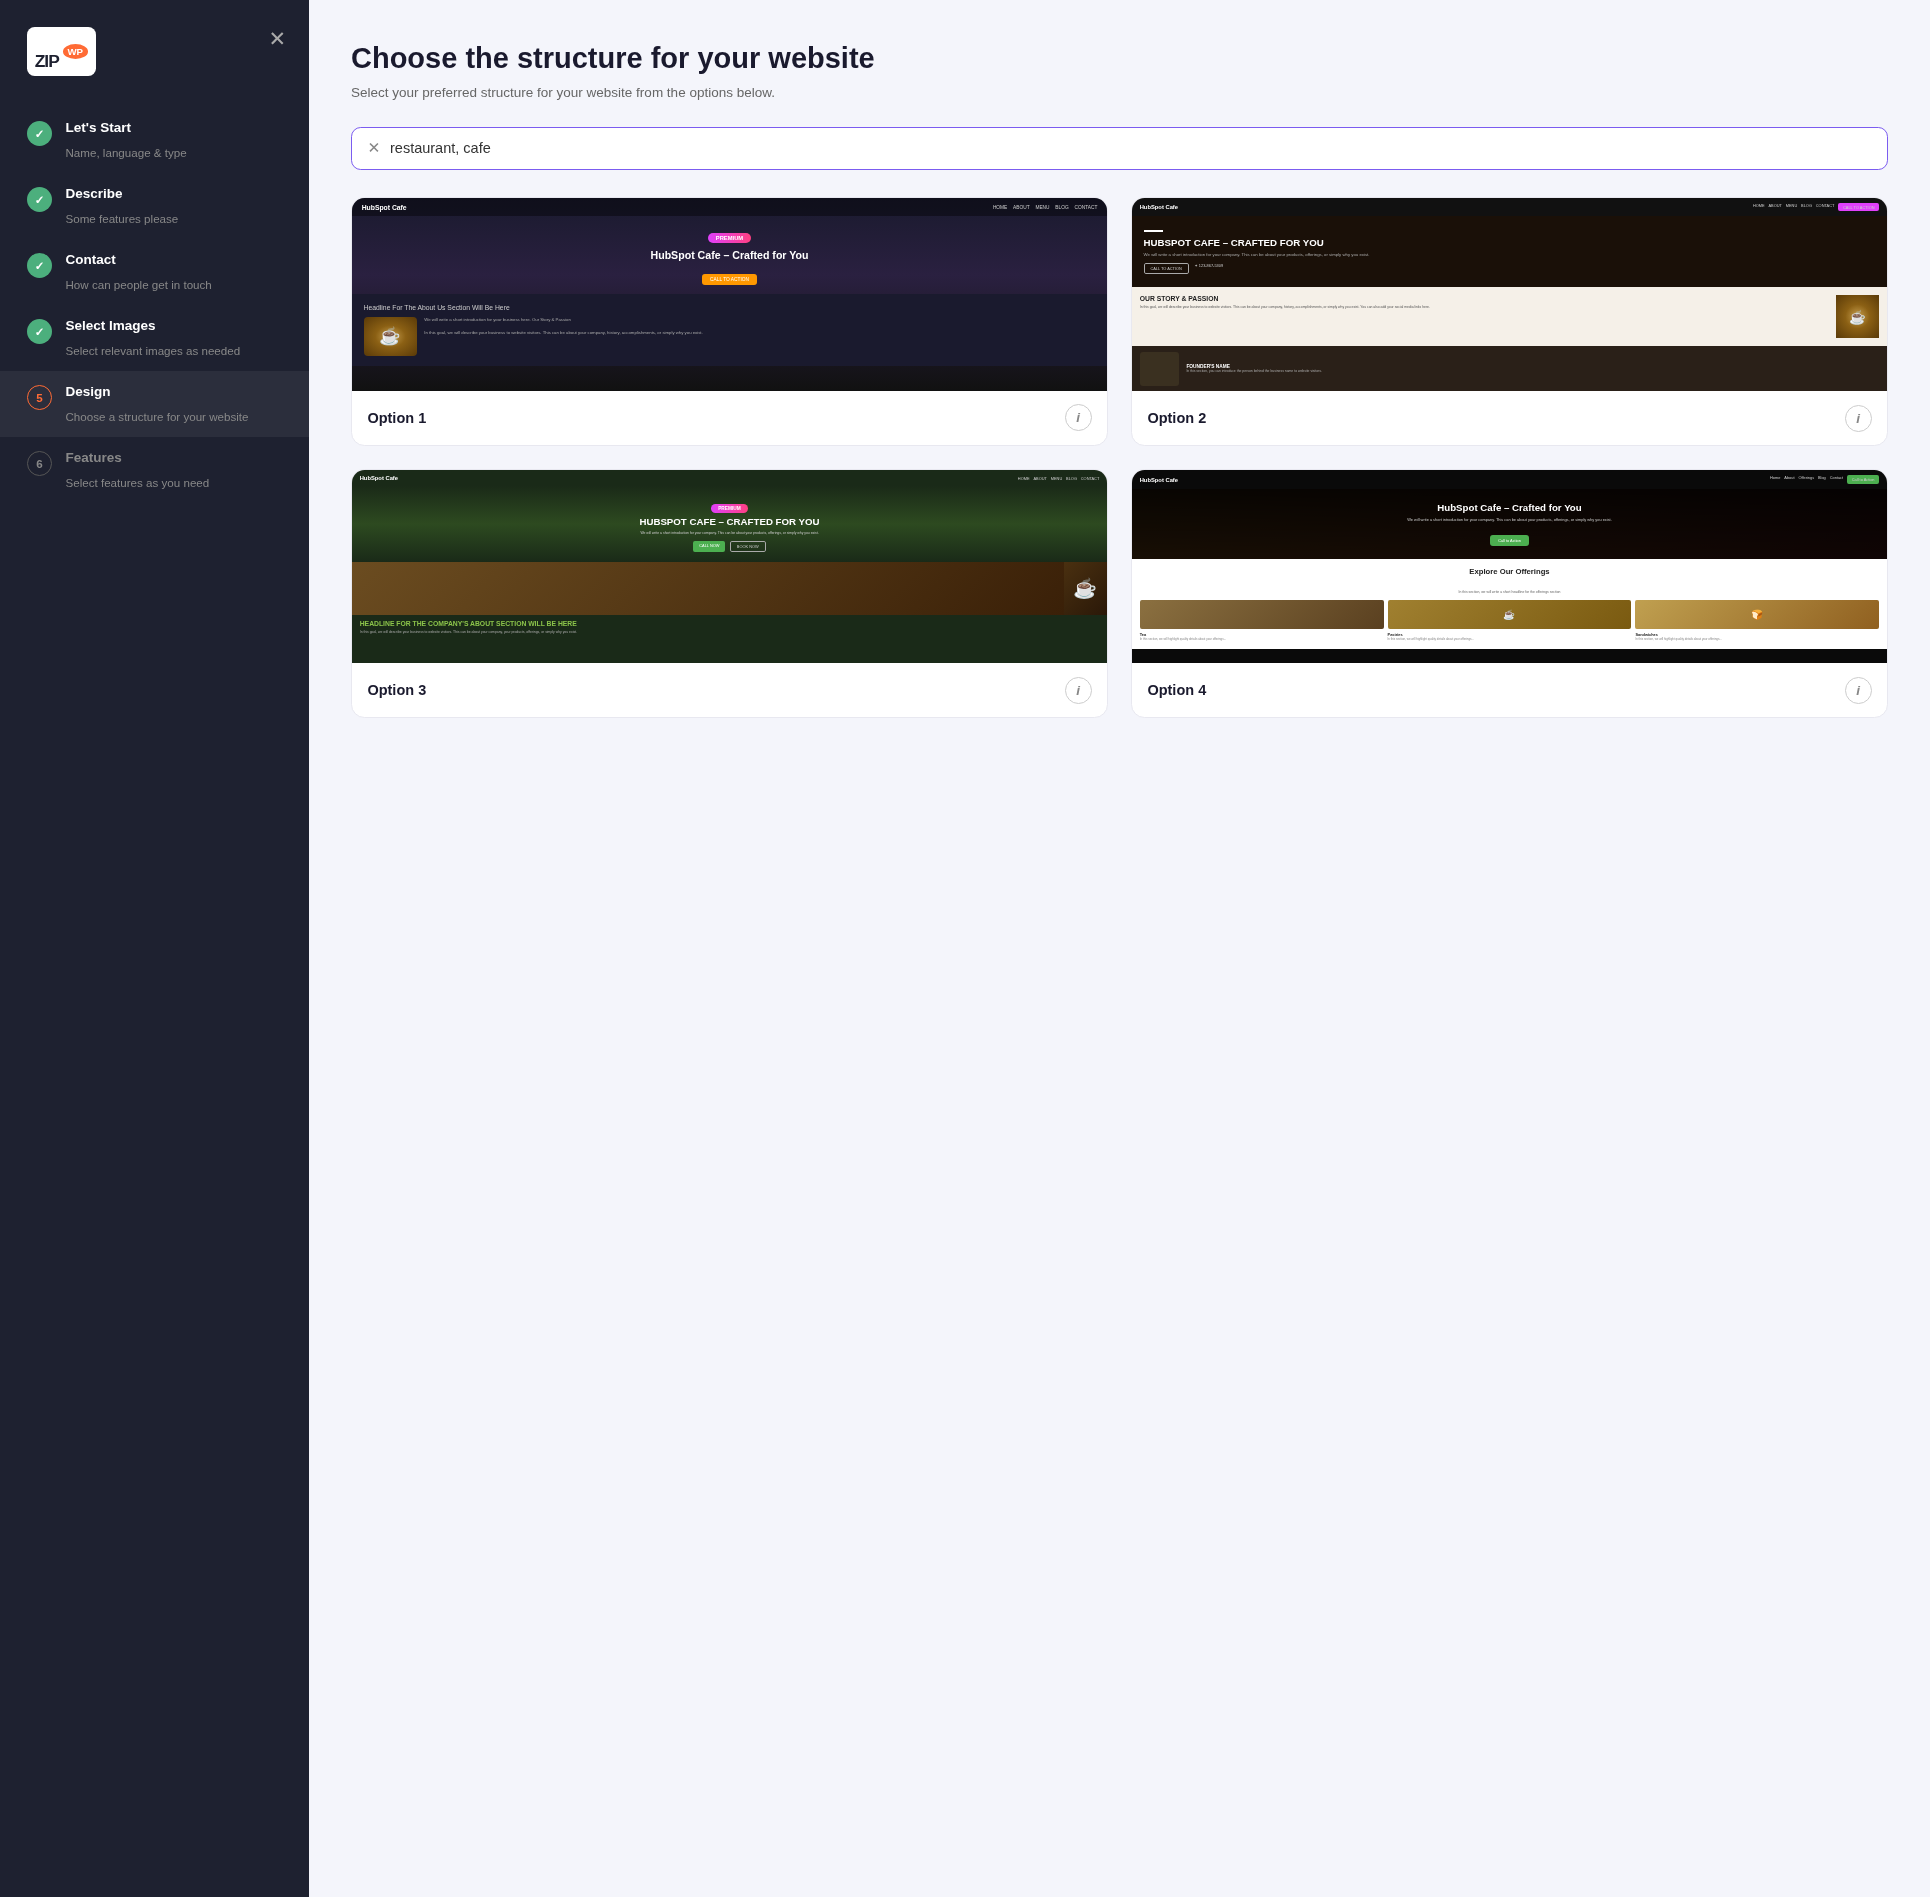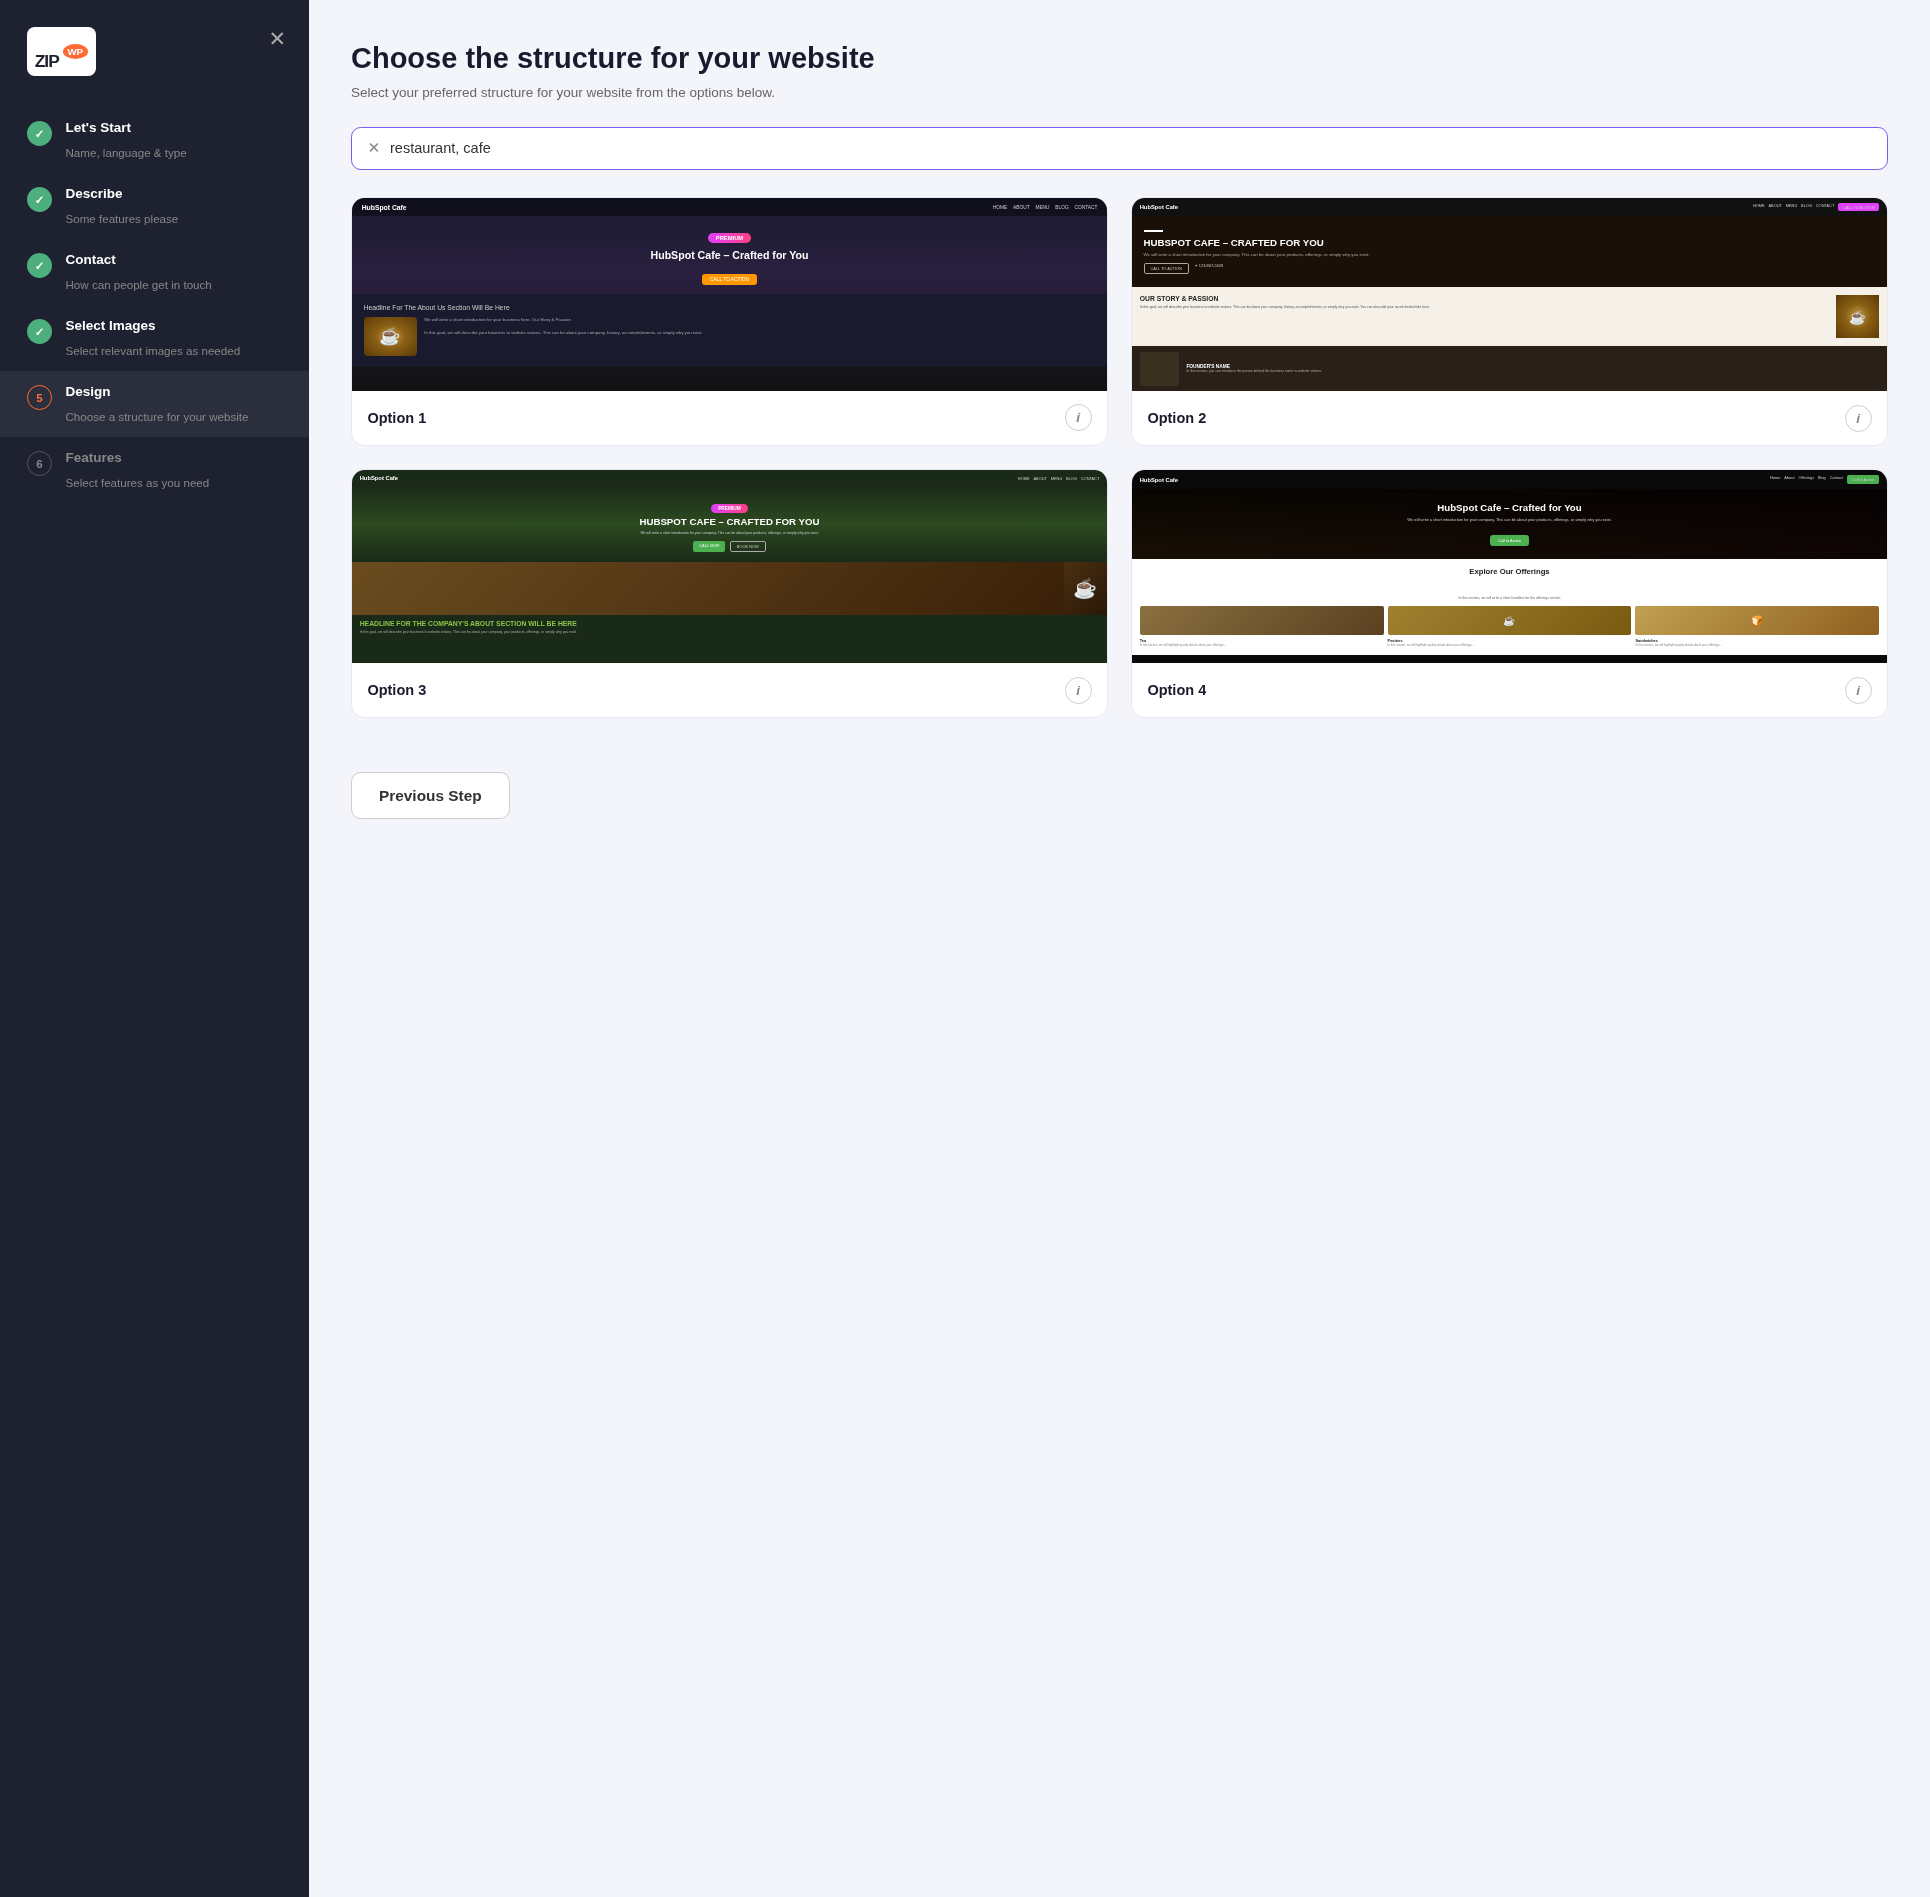--- a/index.html
+++ b/index.html
@@ -137,21 +137,21 @@
     .mock4-nav { display: flex; justify-content: space-between; align-items: center; padding: 4.8px 7.7px; }
     .mock4-logo { color: #fff; font-size: 5.8px; font-weight: 700; }
     .mock4-links { display: flex; gap: 3.9px; }
     .mock4-links span { color: #ccc; font-size: 3.9px; }
     .mock4-cta { background: #4caf50; color: #fff; font-size: 3.9px; padding: 1.9px 4.8px; border-radius: 1.9px; }
     .mock4-hero { background: linear-gradient(180deg, rgba(0,0,0,0.8), rgba(0,0,0,0.4)), linear-gradient(135deg, #2a1a08, #1a0808); padding: 13.5px 11.6px; text-align: center; }
     .mock4-title { color: #fff; font-size: 9.7px; font-weight: 800; margin-bottom: 3.9px; }
     .mock4-body { color: #ccc; font-size: 3.9px; margin-bottom: 5.8px; }
     .mock4-btn { background: #4caf50; color: #fff; font-size: 3.9px; padding: 2.9px 7.7px; border-radius: 2.9px; display: inline-block; }
     .mock4-offerings { background: #fff; padding: 7.7px; }
-    .mock4-offer-title { font-size: 7.7px; font-weight: 800; color: #222; text-align: center; margin-bottom: 20px; }
+    .mock4-offer-title { font-size: 7.7px; font-weight: 800; color: #222; text-align: center; margin-bottom: 14px; }
     .mock4-offer-subtitle { font-size: 3.4px; color: #666; text-align: center; margin-bottom: 5.8px; }
     .mock4-offer-grid { display: flex; gap: 3.9px; }
     .mock4-offer-item { flex: 1; }
     .mock4-offer-img { height: 29px; background: #8b6914; border-radius: 1.9px; margin-bottom: 2.9px; }
     .mock4-offer-label { font-size: 3.9px; font-weight: 700; color: #222; }
     .mock4-offer-desc { font-size: 2.9px; color: #888; }
 
     
     .option-footer {
       display: flex; align-items: center; justify-content: space-between; padding: 13.5px 15.4px;
@@ -400,18 +400,15 @@
         </div>
       </div>
       <div class="option-footer">
         <span class="option-label">Option 4</span>
         <button class="info-btn">i</button>
       </div>
     </div>
 
   </div>
 
-  <div class="bottom-bar">
-    <button class="prev-btn">Previous Step</button>
-  </div>
 
 </div>
 
 
 </body></html>

